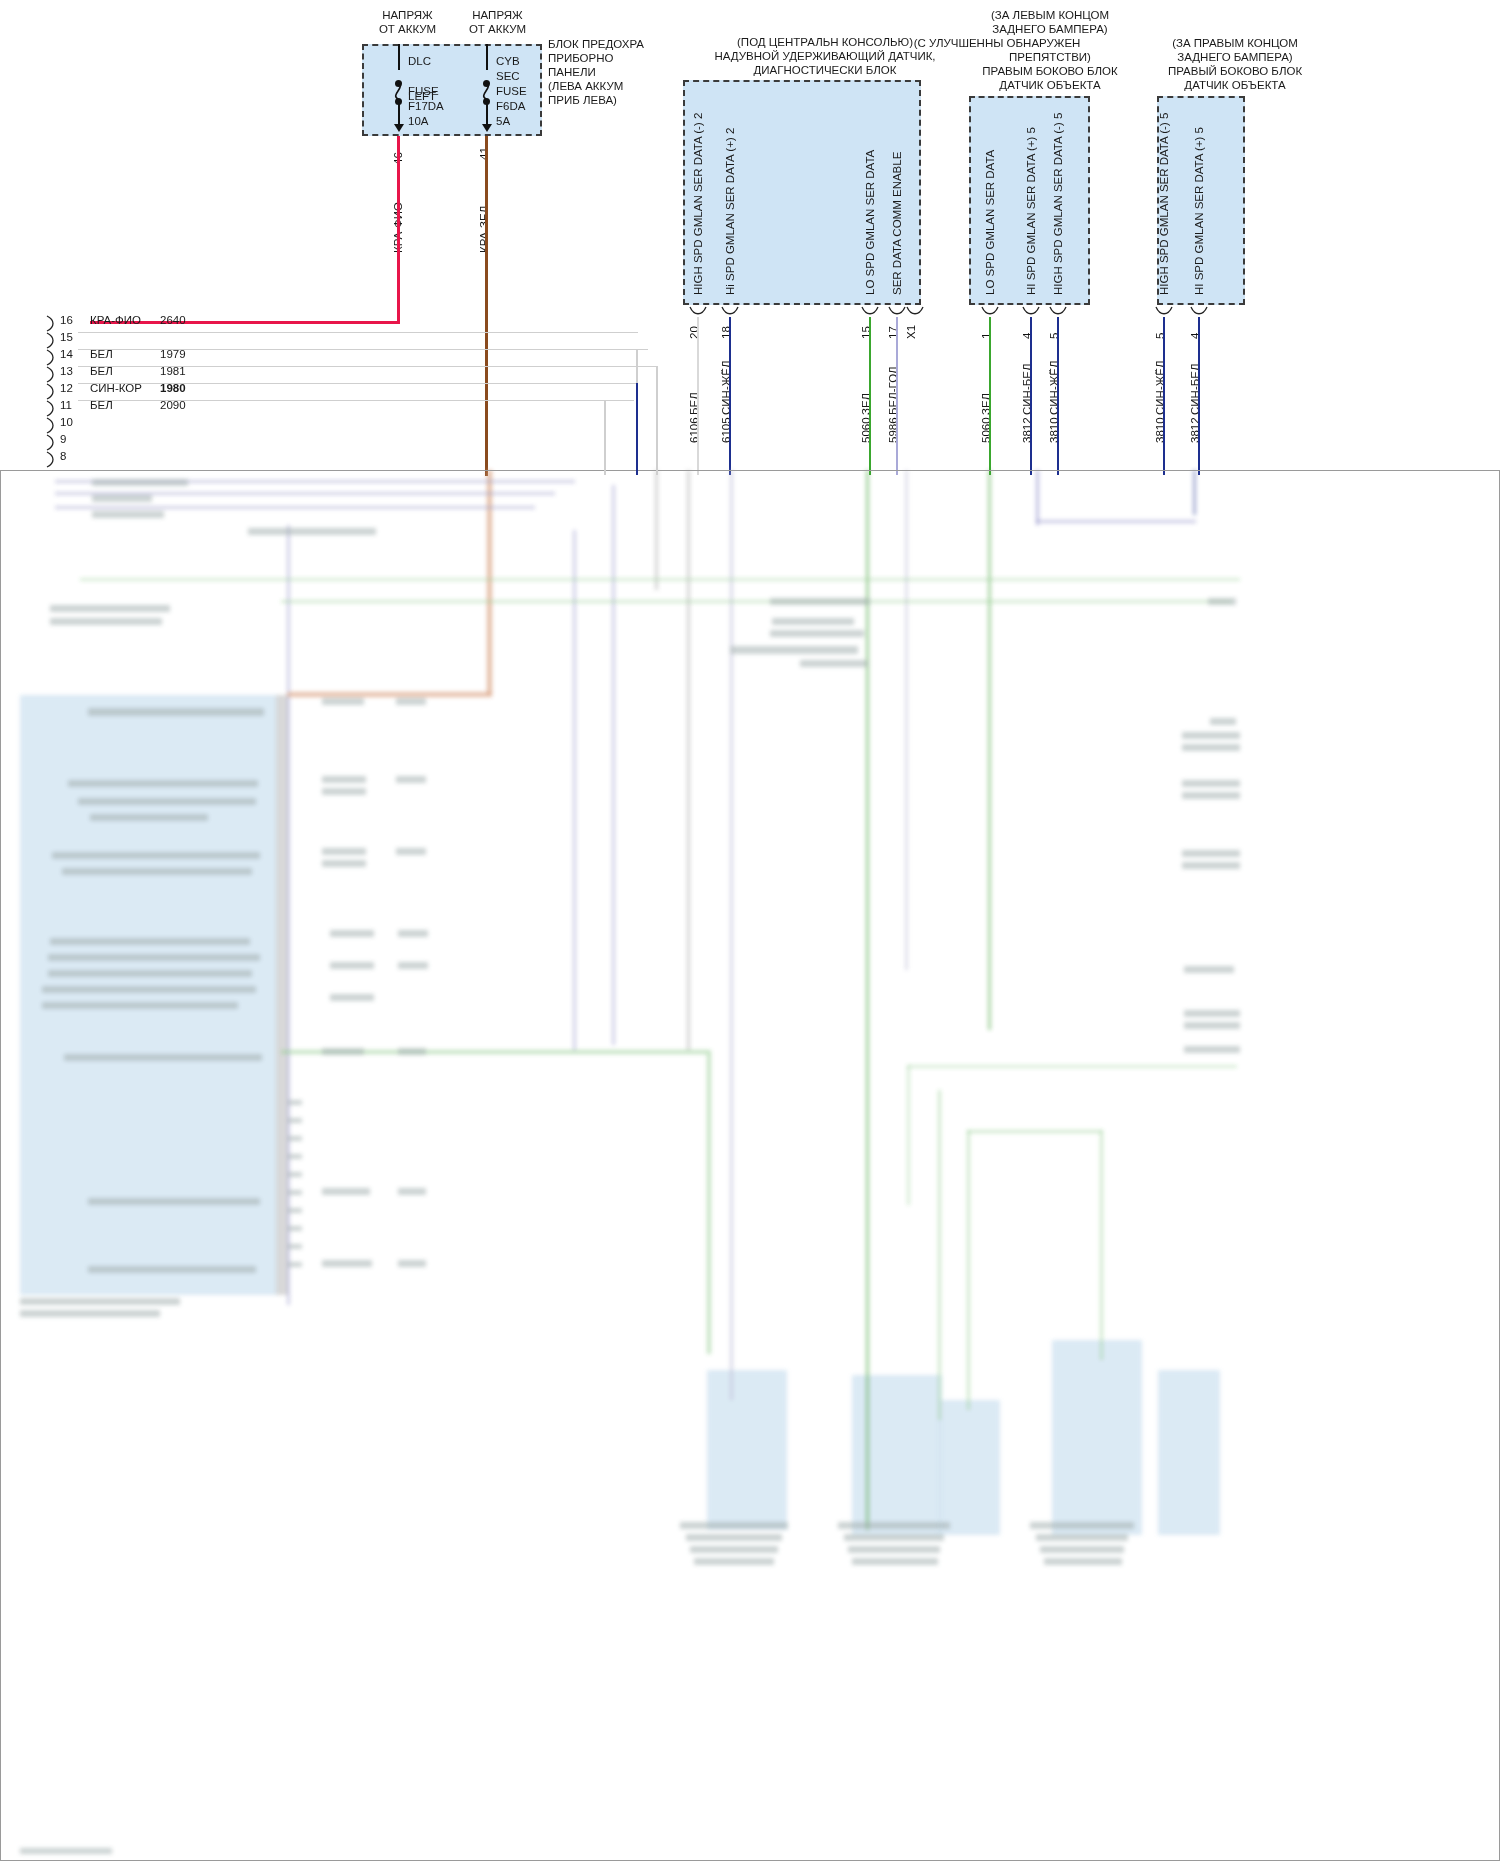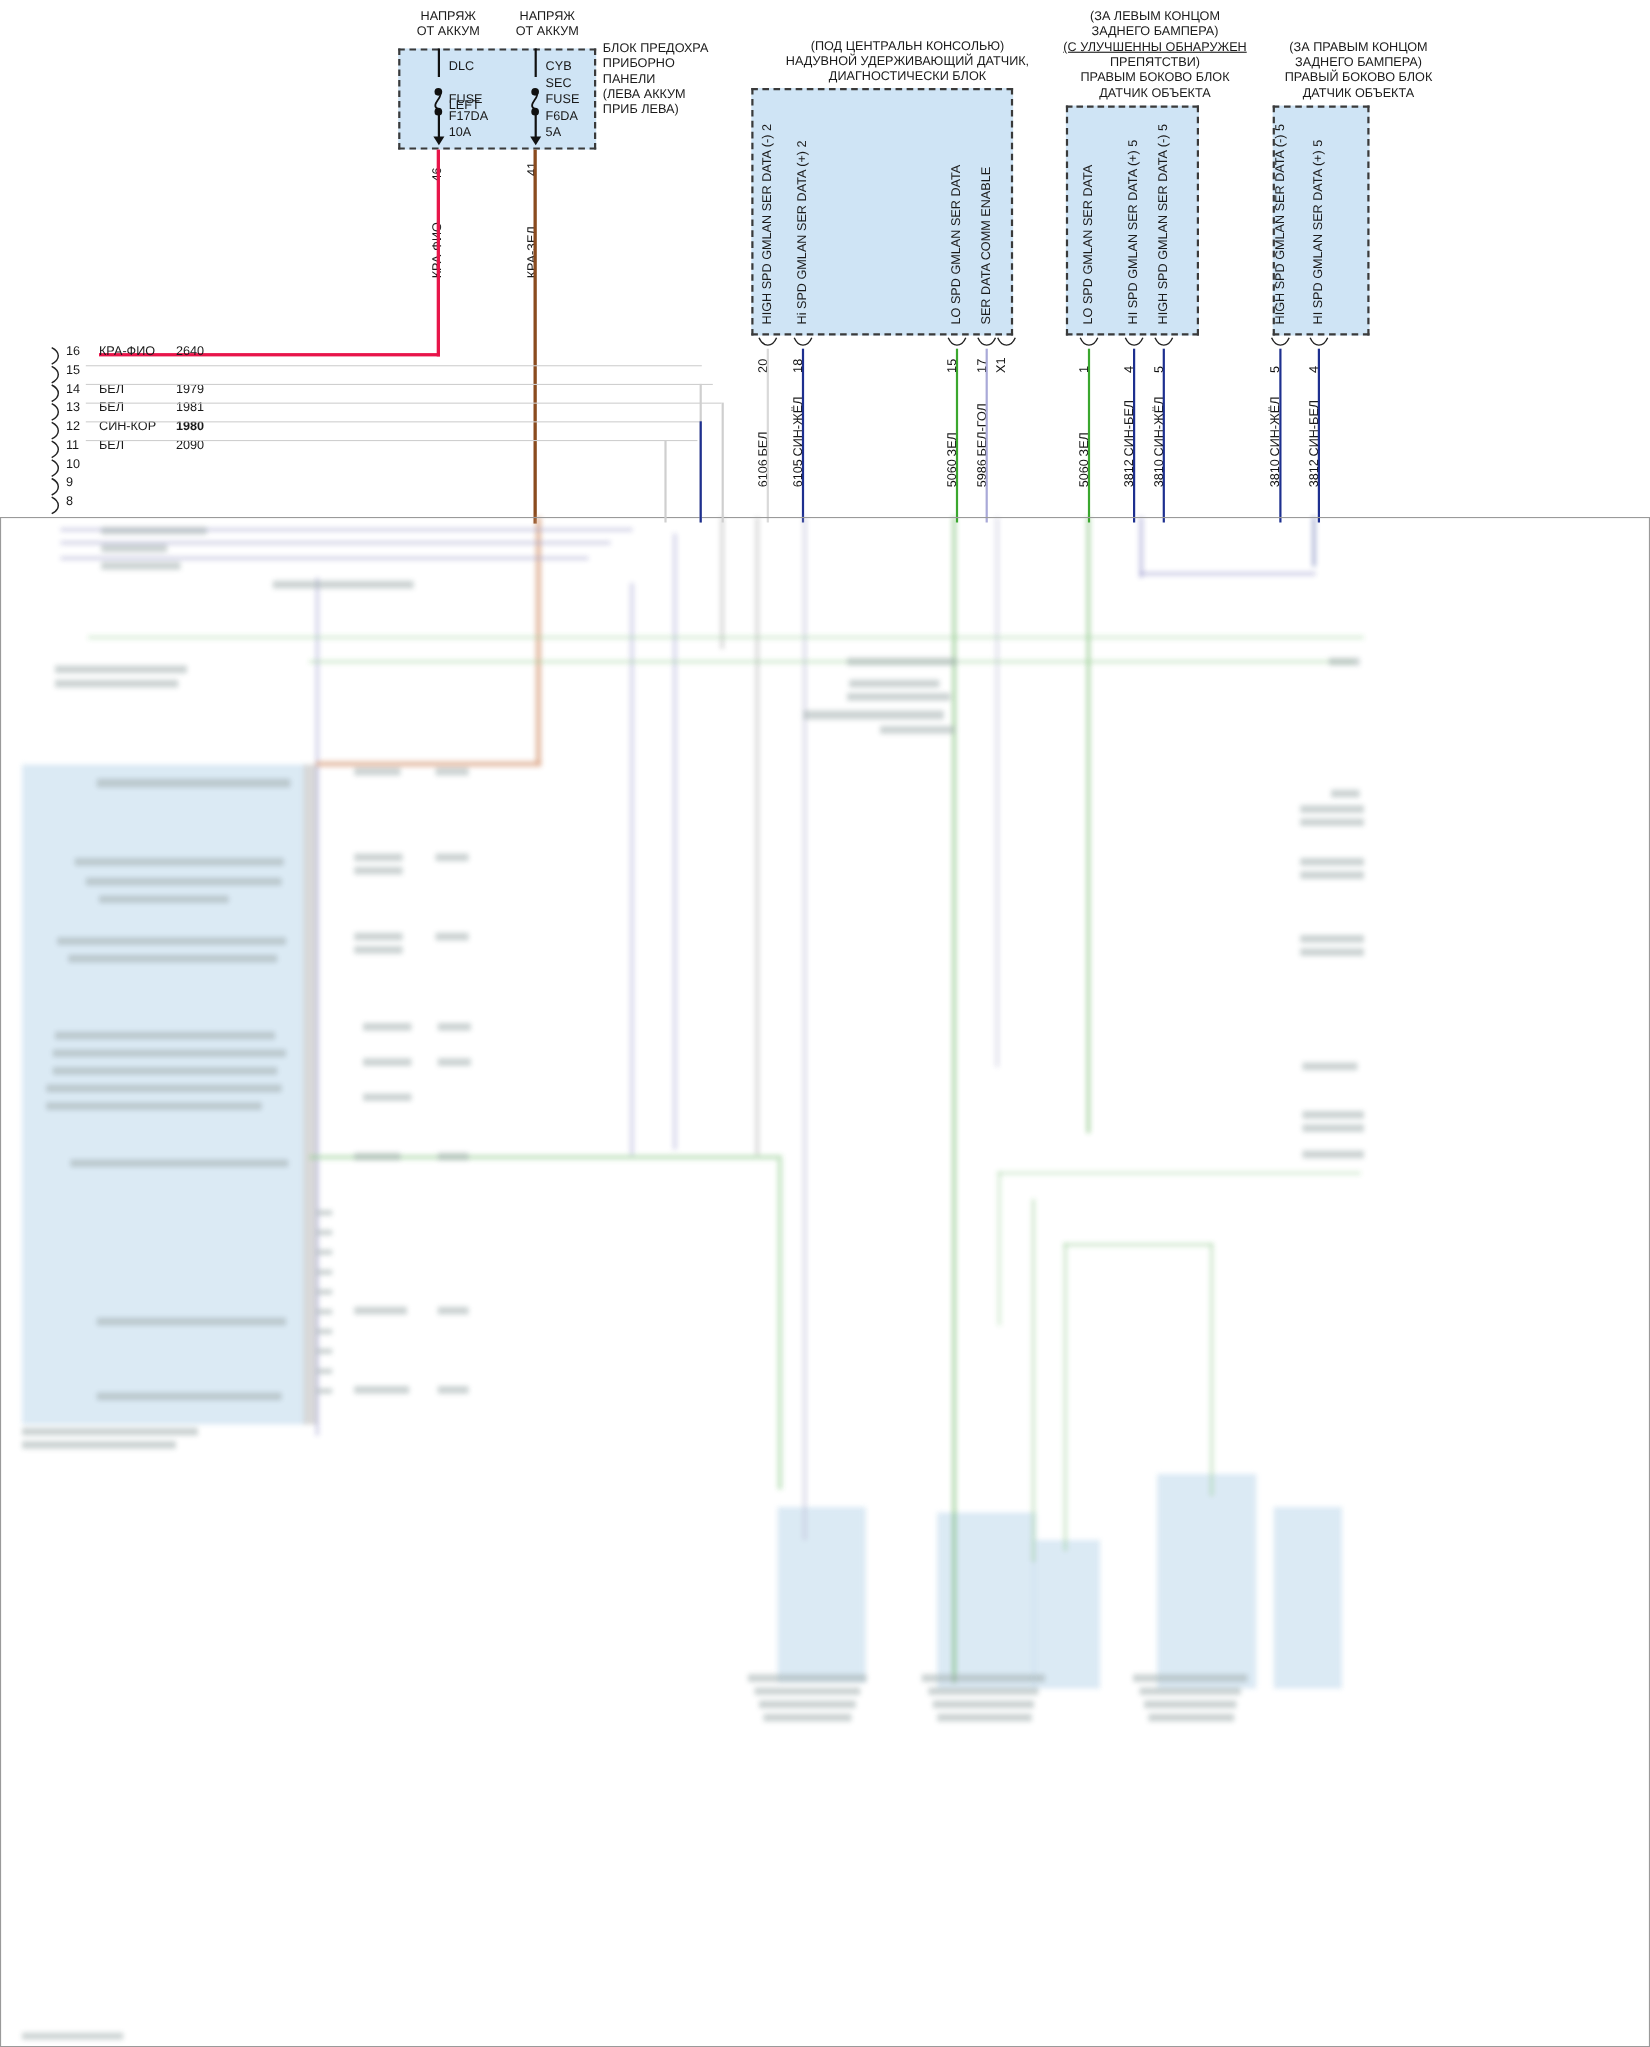--- a/index.html
+++ b/index.html
@@ -139,21 +139,21 @@
   <div class="hdrline" style="left:78px;top:383px;width:560px;"></div>
   <div class="hdrline" style="left:78px;top:400px;width:556px;"></div>
 
   <div class="tx c" style="left:660px;top:36px;width:330px;">(ПОД ЦЕНТРАЛЬН КОНСОЛЬЮ)</div>
   <div class="tx c" style="left:660px;top:50px;width:330px;">НАДУВНОЙ УДЕРЖИВАЮЩИЙ ДАТЧИК,</div>
   <div class="tx c" style="left:660px;top:64px;width:330px;">ДИАГНОСТИЧЕСКИ БЛОК</div>
   <div class="box" style="left:683px;top:80px;width:238px;height:225px;"></div>
 
   <div class="tx c" style="left:930px;top:9px;width:240px;">(ЗА ЛЕВЫМ КОНЦОМ</div>
   <div class="tx c" style="left:930px;top:23px;width:240px;">ЗАДНЕГО БАМПЕРА)</div>
-  <div class="tx c" style="left:930px;top:37px;width:240px;text-decoration:underline;">(С УЛУЧШЕННЫ ОБНАРУЖЕН</div>
+  <div class="tx c" style="left:877px;top:37px;width:240px;">(С УЛУЧШЕННЫ ОБНАРУЖЕН</div>
   <div class="tx c" style="left:930px;top:51px;width:240px;">ПРЕПЯТСТВИ)</div>
   <div class="tx c" style="left:930px;top:65px;width:240px;">ПРАВЫМ БОКОВО БЛОК</div>
   <div class="tx c" style="left:930px;top:79px;width:240px;">ДАТЧИК ОБЪЕКТА</div>
   <div class="box" style="left:969px;top:96px;width:121px;height:209px;"></div>
 
   <div class="tx c" style="left:1110px;top:37px;width:250px;">(ЗА ПРАВЫМ КОНЦОМ</div>
   <div class="tx c" style="left:1110px;top:51px;width:250px;">ЗАДНЕГО БАМПЕРА)</div>
   <div class="tx c" style="left:1110px;top:65px;width:250px;">ПРАВЫЙ БОКОВО БЛОК</div>
   <div class="tx c" style="left:1110px;top:79px;width:250px;">ДАТЧИК ОБЪЕКТА</div>
   <div class="box" style="left:1157px;top:96px;width:88px;height:209px;"></div>

